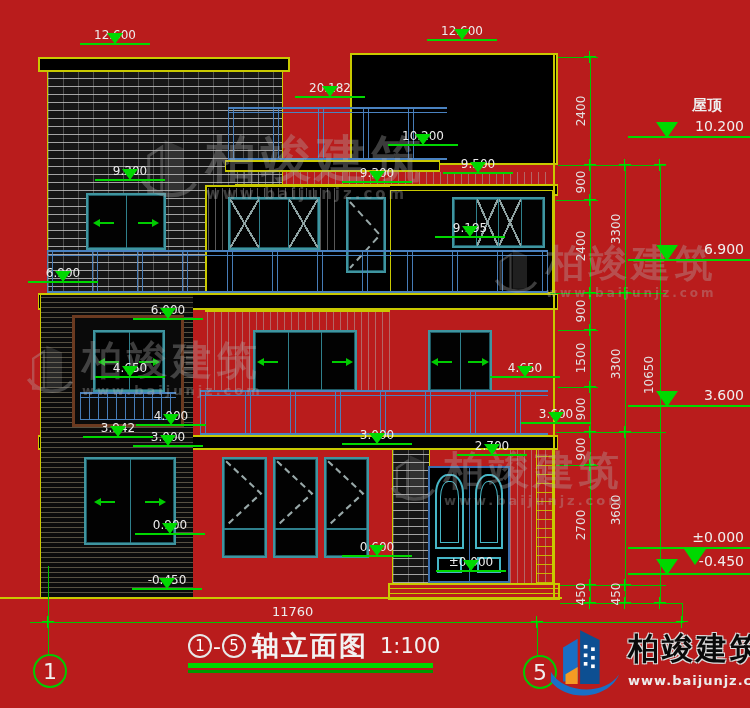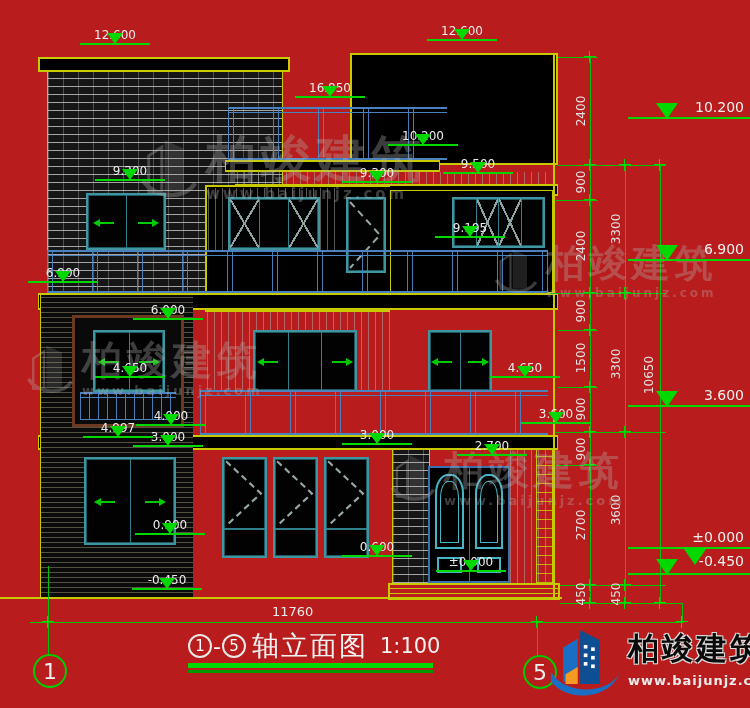--- a/index.html
+++ b/index.html
@@ -41,21 +41,21 @@
 .tk{position:absolute;width:12px;height:12px;margin:-6px 0 0 -6px;z-index:4}
 .tk::before{content:"";position:absolute;left:0;width:12px;top:5px;height:1px;background:#00dd00}
 .tk::after{content:"";position:absolute;top:0;height:12px;left:5px;width:1px;background:#00dd00}
 .wm{position:absolute;z-index:5;opacity:.33;color:#b5b5b5;display:flex;align-items:flex-start;pointer-events:none}
 .wm-g{flex:none;margin-right:8px}
 .wm-t{font-weight:bold;letter-spacing:5px;line-height:1;white-space:nowrap}
 .wm-u{font-weight:bold;letter-spacing:3px;margin-top:3px;white-space:nowrap}
 .axc{position:absolute;width:34px;height:34px;border:2px solid #00cc00;border-radius:50%;color:#f0f0f0;font-size:22px;text-align:center;line-height:31px;z-index:4;background:transparent}
 .circ{display:inline-block;width:24px;height:24px;border:2px solid #e8e8e8;border-radius:50%;text-align:center;line-height:21px;font-size:15px;vertical-align:middle;color:#fff}
 .tdash{color:#fff;font-size:22px;vertical-align:middle;margin:0 1px}
-.tname{font-size:27px;font-weight:normal;color:#f2f2f2;vertical-align:middle;margin-left:6px;letter-spacing:2px}
+.tname{font-size:27px;font-weight:bold;color:#f2f2f2;vertical-align:middle;margin-left:6px;letter-spacing:2px}
 .tscale{font-size:21px;color:#f2f2f2;margin-left:12px;vertical-align:middle}
 .door-arch1{position:absolute;left:5px;right:5px;top:6px;bottom:32px;border:2px solid #46b6c6;border-radius:45% 45% 0 0/26% 26% 0 0}
 .door-arch2{position:absolute;left:10px;right:10px;top:13px;bottom:38px;border:1px solid #46b6c6;border-radius:45% 45% 0 0/26% 26% 0 0}
 .door-bot{position:absolute;left:7px;right:7px;bottom:8px;height:16px;border:2px solid #46b6c6}
 .steps{position:absolute;border:2px solid #c9c900;background:repeating-linear-gradient(0deg,transparent 0 4px,#c9c900 4px 5px)}
 .ladder{position:absolute;background-image:repeating-linear-gradient(0deg,rgba(201,201,0,.85) 0 1px,transparent 1px 9px),
  linear-gradient(90deg,#c9c900 0 1px,transparent 1px calc(100% - 1px),#c9c900 calc(100% - 1px) 100%)}
 #logo-name{font-size:31px;font-weight:bold;letter-spacing:3px;color:#0a0a0a;
  text-shadow:-1px -1px 0 #dcdcdc,1px -1px 0 #dcdcdc,-1px 1px 0 #dcdcdc,1px 1px 0 #dcdcdc;white-space:nowrap}
 #logo-url{font-size:13px;font-weight:bold;color:#ededed;letter-spacing:1px;margin-top:3px}
@@ -233,42 +233,43 @@
   <span class="vd" style="left:581px;top:525px">2700</span>
   <span class="vd" style="left:581px;top:594px">450</span>
   <span class="vd" style="left:616px;top:229px">3300</span>
   <span class="vd" style="left:616px;top:364px">3300</span>
   <span class="vd" style="left:616px;top:510px">3600</span>
   <span class="vd" style="left:616px;top:594px">450</span>
   <span class="vd" style="left:649px;top:375px">10650</span>
 
   <div class="mk" style="left:80px;top:29px"><span>12.600</span><div class="ln"></div><i class="tr"></i></div>
   <div class="mk" style="left:427px;top:25px"><span>12.600</span><div class="ln"></div><i class="tr"></i></div>
-  <div class="mk" style="left:295px;top:82px"><span>16.850</span><div class="ln"></div><i class="tr"></i></div>
+  <div class="mk" style="left:295px;top:82px"><span>20.182</span><div class="ln"></div><i class="tr"></i></div>
   <div class="mk" style="left:388px;top:130px"><span>10.200</span><div class="ln"></div><i class="tr"></i></div>
   <div class="mk" style="left:95px;top:165px"><span>9.300</span><div class="ln"></div><i class="tr"></i></div>
   <div class="mk" style="left:342px;top:167px"><span>9.300</span><div class="ln"></div><i class="tr"></i></div>
   <div class="mk" style="left:443px;top:158px"><span>9.500</span><div class="ln"></div><i class="tr"></i></div>
   <div class="mk" style="left:435px;top:222px"><span>9.195</span><div class="ln"></div><i class="tr"></i></div>
   <div class="mk" style="left:28px;top:267px"><span>6.900</span><div class="ln"></div><i class="tr"></i></div>
   <div class="mk" style="left:133px;top:304px"><span>6.000</span><div class="ln"></div><i class="tr"></i></div>
   <div class="mk" style="left:95px;top:362px"><span>4.650</span><div class="ln"></div><i class="tr"></i></div>
   <div class="mk" style="left:490px;top:362px"><span>4.650</span><div class="ln"></div><i class="tr"></i></div>
   <div class="mk" style="left:136px;top:410px"><span>4.000</span><div class="ln"></div><i class="tr"></i></div>
   <div class="mk" style="left:521px;top:408px"><span>3.600</span><div class="ln"></div><i class="tr"></i></div>
-  <div class="mk" style="left:83px;top:422px"><span>4.997</span><div class="ln"></div><i class="tr"></i></div>
+  <div class="mk" style="left:83px;top:422px"><span>3.942</span><div class="ln"></div><i class="tr"></i></div>
   <div class="mk" style="left:133px;top:431px"><span>3.000</span><div class="ln"></div><i class="tr"></i></div>
   <div class="mk" style="left:342px;top:429px"><span>3.000</span><div class="ln"></div><i class="tr"></i></div>
   <div class="mk" style="left:457px;top:440px"><span>2.700</span><div class="ln"></div><i class="tr"></i></div>
   <div class="mk" style="left:135px;top:519px"><span>0.900</span><div class="ln"></div><i class="tr"></i></div>
   <div class="mk" style="left:342px;top:541px"><span>0.600</span><div class="ln"></div><i class="tr"></i></div>
   <div class="mk" style="left:436px;top:556px"><span>±0.000</span><div class="ln"></div><i class="tr"></i></div>
   <div class="mk" style="left:132px;top:574px"><span>-0.450</span><div class="ln"></div><i class="tr"></i></div>
 
   <div class="fm" style="left:628px;top:96px">
+    <div class="fl">屋顶</div>
     <div class="fv">10.200</div>
     <div class="ln"></div><i class="tr"></i>
   </div>
   <div class="fm" style="left:628px;top:238px">
     <div class="fv">6.900</div>
     <div class="ln"></div><i class="tr"></i>
   </div>
   <div class="fm" style="left:628px;top:384px">
     <div class="fv">3.600</div>
     <div class="ln"></div><i class="tr"></i>

